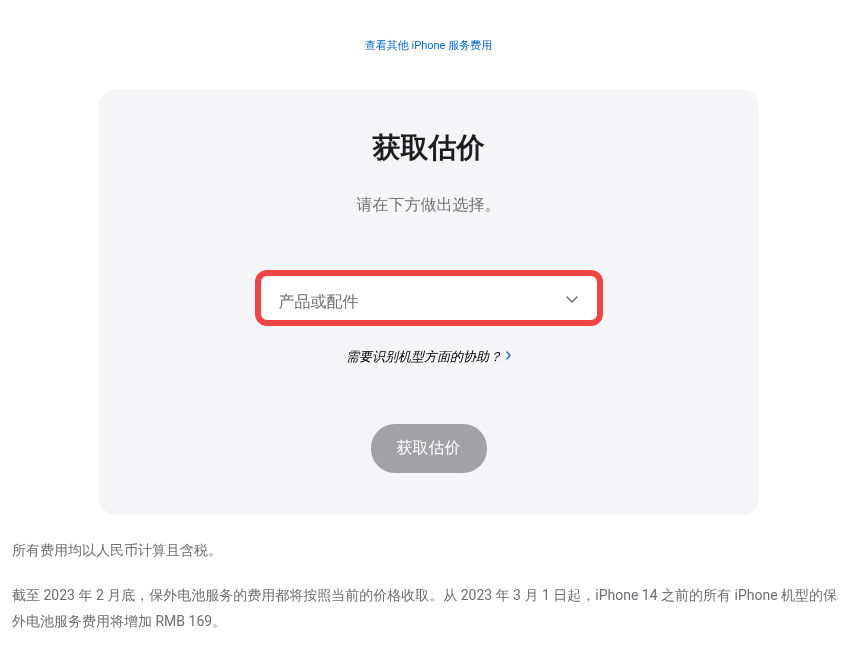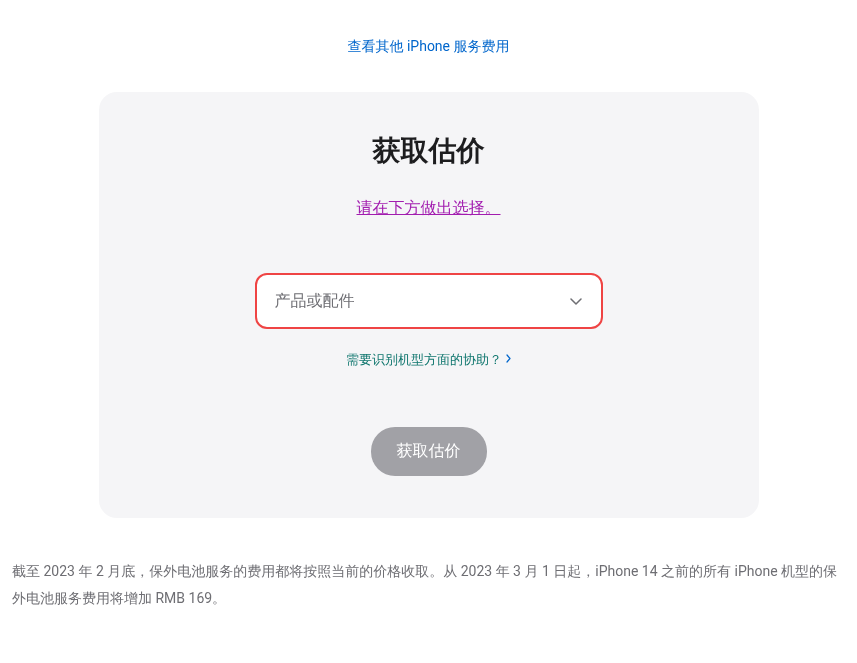--- a/index.html
+++ b/index.html
@@ -15,21 +15,21 @@
       overflow: hidden;
     }
     .page {
       display: flex;
       flex-direction: column;
       align-items: center;
       padding: 0 12px;
     }
     .top-link {
       color: #0066cc;
-      font-size: 14px;
+      font-size: 11px;
       text-align: center;
       margin-top: 38px;
       margin-bottom: 36px;
       cursor: pointer;
     }
     .card {
       width: 660px;
       background: #f5f5f7;
       border-radius: 18px;
       padding: 40px 24px 32px 24px;
@@ -39,34 +39,32 @@
       gap: 8px;
     }
     .card-title {
       font-size: 28px;
       font-weight: 600;
       color: #1d1d1f;
       margin-bottom: 20px;
     }
     .card-subtitle {
       font-size: 16px;
-      color: #a21caf;
+      color: #737373;
       margin-bottom: 46px;
-      text-decoration: underline;
     }
     .select-box {
       width: 348px;
       height: 56px;
       background: #ffffff;
-      border: 2px solid #ef4444;
+      border: 6px solid #ef4444;
       border-radius: 12px;
       display: flex;
-      align-items: center;
       justify-content: space-between;
-      padding: 4px 18px;
+      padding: 16px 18px;
       cursor: pointer;
       margin-bottom: 20px;
     }
     .select-box:last-of-type {
       margin-bottom: 14px;
     }
     .select-placeholder {
       color: #6e6e73;
       font-size: 16px;
     }
@@ -75,27 +73,28 @@
       height: 14px;
       display: flex;
       align-items: center;
       justify-content: center;
     }
     .chevron-down svg {
       width: 12px;
       height: 7px;
     }
     .help-link {
-      color: #0f766e;
+      color: #000000;
       font-size: 13px;
       cursor: pointer;
       display: flex;
       align-items: flex-start;
       gap: 4px;
       margin-bottom: 50px;
+      font-style: italic;
     }
     .help-link .chevron-right svg {
       width: 5px;
       height: 9px;
     }
     .submit-btn {
       background: #a1a1a6;
       color: #ffffff;
       border: none;
       border-radius: 24px;
@@ -149,18 +148,19 @@
         <svg viewBox="0 0 5 9" fill="none">
             <path d="M1 1L4 4.5L1 8" stroke="#0066cc" stroke-width="1.2" stroke-linecap="round" stroke-linejoin="round"></path>
           </svg>
       </span>
     </a>
 
     <button class="submit-btn">获取估价</button>
   </div>
 
   <div class="footnotes">
+    <div class="footnote">所有费用均以人民币计算且含税。</div>
     <div class="footnote-wrapper">
       <div class="footnote second">截至 2023 年 2 月底，保外电池服务的费用都将按照当前的价格收取。从 2023 年 3 月 1 日起，iPhone 14 之前的所有 iPhone 机型的保外电池服务费用将增加 RMB 169。</div>
 
     </div>
   </div>
 </div>
 
 </body></html>

